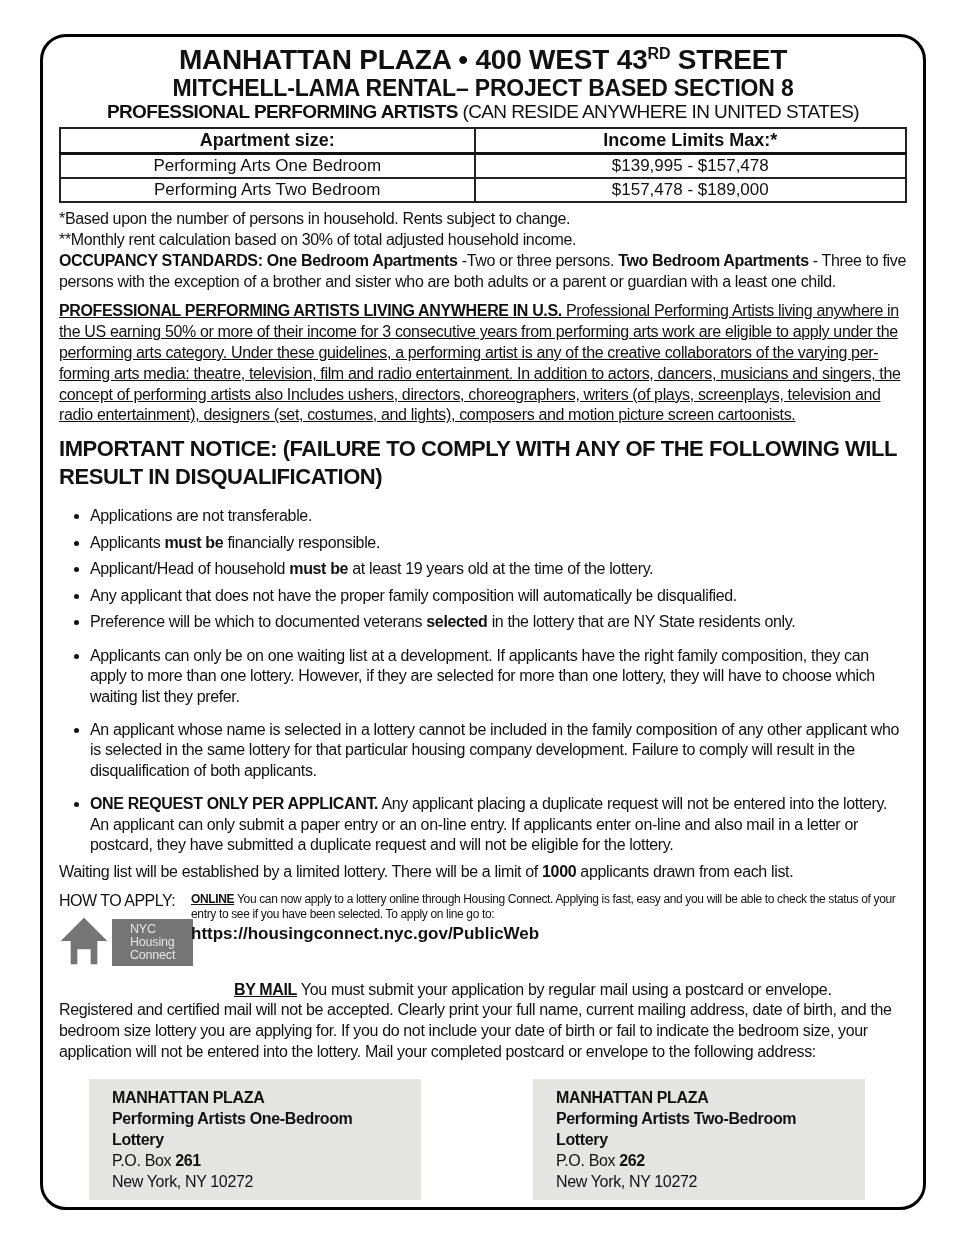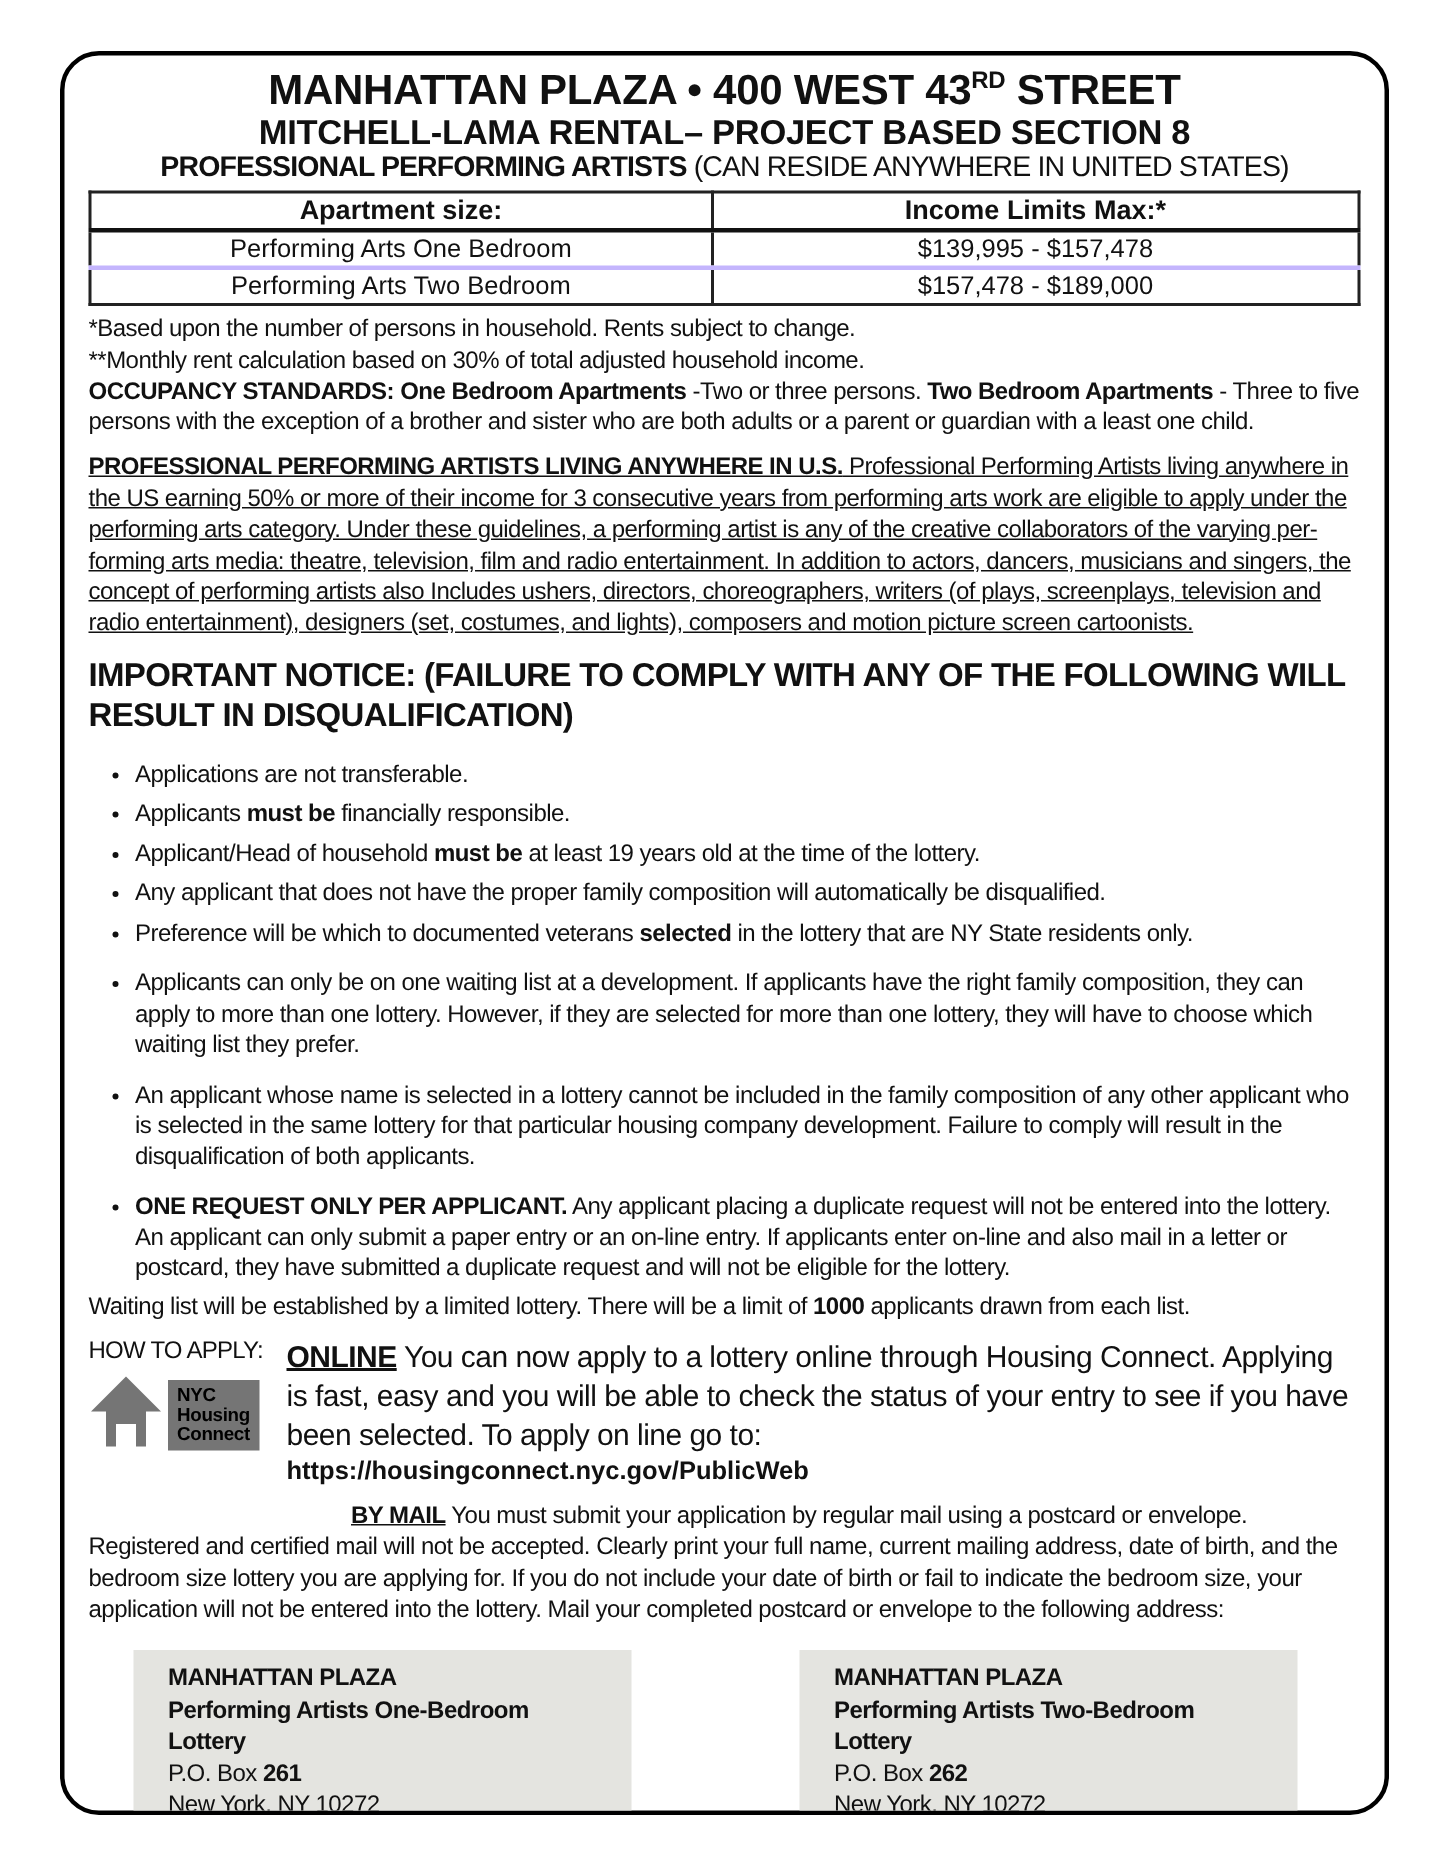--- a/index.html
+++ b/index.html
@@ -15,40 +15,40 @@
   h1{font-size:28px;margin:2px 0 0 0;line-height:1.1;}
   h1 sup{font-size:16px;vertical-align:super;}
   h2{font-size:23px;margin:0;line-height:1.1;}
   .hdr3{font-size:19px;margin:2px 0 0 0;line-height:1.15;letter-spacing:-0.6px;}
   .hdr4{font-size:19px;margin:0 0 4px 0;line-height:1.15;letter-spacing:-0.6px;}
 
   table{width:100%;border-collapse:collapse;margin:2px 12px 6px 0;}
   th,td{border:2px solid #222;text-align:center;padding:1px 4px;}
   th{font-size:18px;border-bottom:3px solid #111;}
   td{font-size:17px;}
-  tbody tr:first-child td{border-bottom:3px solid #c4b5fd;}
+  tbody tr:first-child td{border-bottom:1px solid #c4b5fd;}
   th:first-child,td:first-child{width:49%;}
 
   .note{font-size:16px;margin:0;line-height:1.3;letter-spacing:-0.35px;}
   .para{font-size:16px;margin:9px 0 0 0;line-height:1.3;letter-spacing:-0.35px;text-decoration:underline;}
   .imp-head{font-size:22px;margin:9px 0 16px 0;line-height:1.25;letter-spacing:-0.45px;}
   ul{margin:3px 0 0 0;padding:0 0 0 31px;}
   li{font-size:16px;line-height:1.28;margin:6px 0;letter-spacing:-0.35px;}
   li:nth-child(n+6){margin-top:13px;}
   .add-head{font-size:16.5px;font-weight:bold;text-decoration:underline;margin:10px 0 0 0;}
   .add-text{font-size:16px;margin:2px 0 0 0;line-height:1.3;letter-spacing:-0.35px;}
 
   .apply-row{display:flex;margin-top:8px;}
   .apply-left{width:132px;flex:none;}
   .apply-label{font-size:16px;margin:1px 0 6px 0;letter-spacing:-0.5px;}
   .hc-logo{display:flex;align-items:center;gap:3px;}
-  .hc-text{background:#757575;color:#000000;font-weight:bold;font-size:12.5px;line-height:1.05;
-    padding:4px 6px;letter-spacing:-0.2px;}
+  .hc-text{background:#757575;color:#e5e5e5;font-weight:normal;font-size:12.5px;line-height:1.05;
+    padding:4px 18px;letter-spacing:-0.2px;}
   .apply-right{flex:1;}
-  .apply-online{font-size:20px;margin:1px 0 0 0;line-height:1.3;letter-spacing:-0.35px;}
+  .apply-online{font-size:12px;margin:1px 0 0 0;line-height:1.3;letter-spacing:-0.35px;}
   .apply-url{font-size:17px;font-weight:bold;margin:1px 0 0 0;}
 
   .bymail{font-size:16px;margin:10px 0 0 0;line-height:1.3;text-indent:175px;letter-spacing:-0.35px;}
 
   .addr-row{display:flex;margin:16px 0 0 30px;gap:112px;}
   .addr-box{background:#e4e4e0;width:332px;box-sizing:border-box;padding:8px 23px;}
   .addr-box p{margin:0;font-size:16px;line-height:1.32;letter-spacing:-0.35px;}
 </style>
 </head>
 <body>

